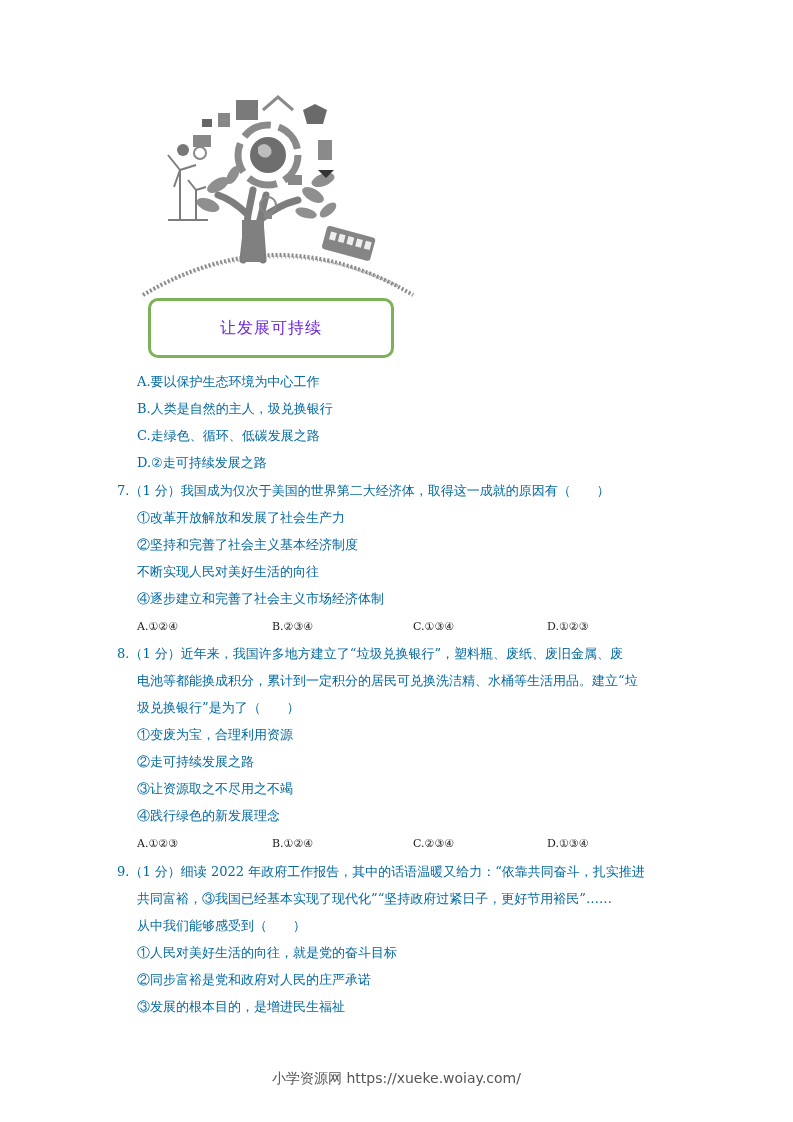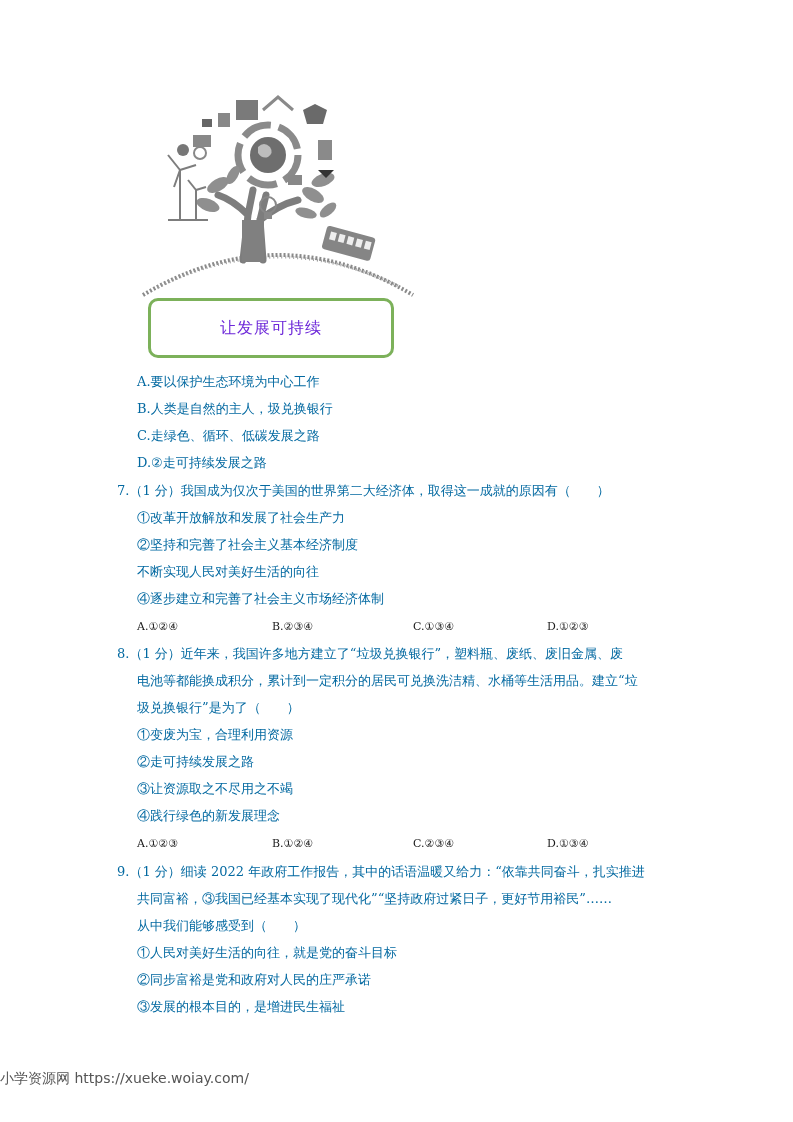--- a/index.html
+++ b/index.html
@@ -20,21 +20,21 @@
   }
   .line {
     position: absolute; font-size: 13px; line-height: 16px; white-space: nowrap;
     color: #0369a1;
   }
   .q-num { left: 117px; }
   .indent { left: 137px; }
   .opts { position: absolute; left: 137px; font-size: 11px; line-height: 16px; width: 540px; height: 16px; }
   .opt { position: absolute; top: 0; white-space: nowrap; }
   .footer {
-    position: absolute; top: 1070px; left: 0; width: 793px; 
+    position: absolute; top: 1070px; left: 0; width: 793px; text-align: center;
     font-family: "DejaVu Sans", "Liberation Sans", sans-serif; font-size: 14px; color: #555;
   }
 </style>
 </head>
 <body>
 
 <div class="figure">
   <svg viewBox="0 0 290 205" xmlns="http://www.w3.org/2000/svg">
 
     <path d="M5,200 Q140,120 275,200" fill="none" stroke="#8a8a8a" stroke-width="4" stroke-dasharray="2 2"></path>

